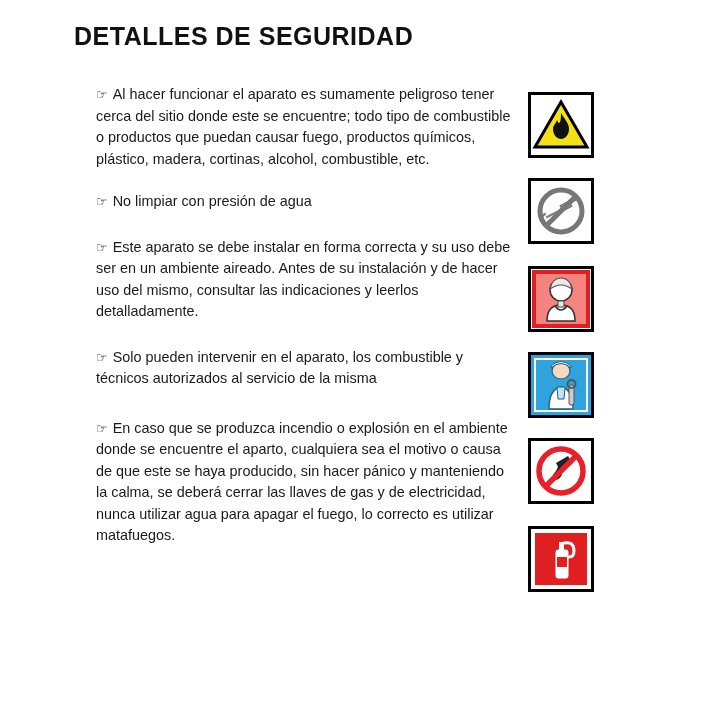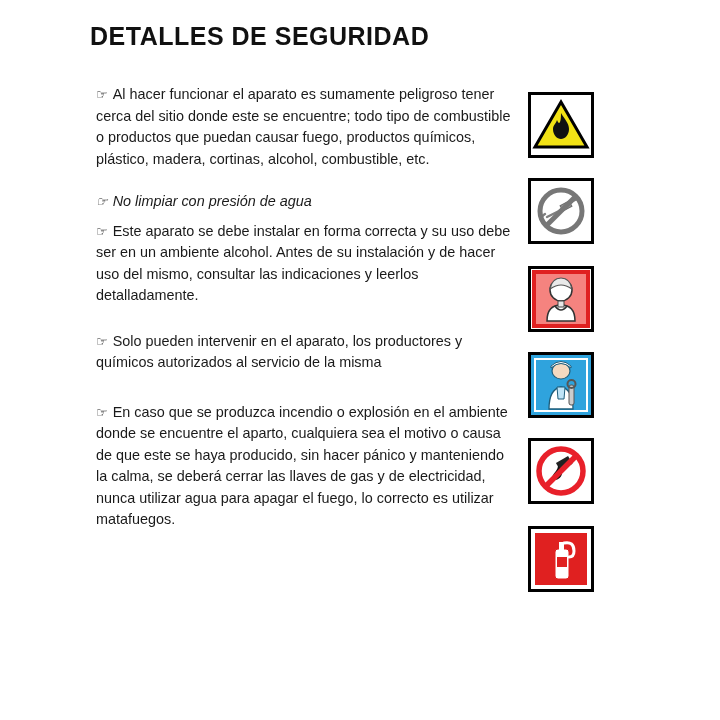--- a/index.html
+++ b/index.html
@@ -15,21 +15,21 @@
     overflow: hidden;
   }
   .page {
     position: relative;
     width: 720px;
     height: 720px;
     box-sizing: border-box;
   }
   .title {
     position: absolute;
-    left: 90px;
+    left: 74px;
     top: 22px;
     font-size: 25px;
     font-weight: bold;
     letter-spacing: 0.5px;
     color: #111111;
   }
   .content {
     position: absolute;
     left: 96px;
     top: 84px;
@@ -84,36 +84,36 @@
   <div class="title">DETALLES DE SEGURIDAD</div>
 
   <div class="content">
 
     <div class="item">
       <div class="item-text">
         <span class="bullet">☞</span><span>Al hacer funcionar el aparato es sumamente peligroso tener cerca del sitio donde este se encuentre; todo tipo de combustible o productos que puedan causar fuego, productos químicos, plástico, madera, cortinas, alcohol, combustible, etc.</span>
       </div>
     </div>
 
-    <div class="item" style="margin-bottom:8px;font-style:italic;">
+    <div class="item" style="margin-bottom:24px;">
       <div class="item-text">
         <span class="bullet">☞</span><span>No limpiar con presión de agua</span>
       </div>
     </div>
 
     <div class="item" style="margin-bottom:24px;">
       <div class="item-text">
-        <span class="bullet">☞</span><span>Este aparato se debe instalar en forma correcta y su uso debe ser en un ambiente alcohol. Antes de su instalación y de hacer uso del mismo, consultar las indicaciones y leerlos detalladamente.</span>
+        <span class="bullet">☞</span><span>Este aparato se debe instalar en forma correcta y su uso debe ser en un ambiente aireado. Antes de su instalación y de hacer uso del mismo, consultar las indicaciones y leerlos detalladamente.</span>
       </div>
     </div>
 
 
     <div class="item" style="margin-bottom:28px;">
       <div class="item-text">
-        <span class="bullet">☞</span><span>Solo pueden intervenir en el aparato, los productores y químicos autorizados al servicio de la misma</span>
+        <span class="bullet">☞</span><span>Solo pueden intervenir en el aparato, los combustible y técnicos autorizados al servicio de la misma</span>
       </div>
     </div>
 
     <div class="item">
       <div class="item-text">
         <span class="bullet">☞</span><span>En caso que se produzca incendio o explosión en el ambiente donde se encuentre el aparto, cualquiera sea el motivo o causa de que este se haya producido, sin hacer pánico y manteniendo la calma, se deberá cerrar las llaves de gas y de electricidad, nunca utilizar agua para apagar el fuego, lo correcto es utilizar matafuegos.</span>
       </div>
     </div>
 
   </div>

